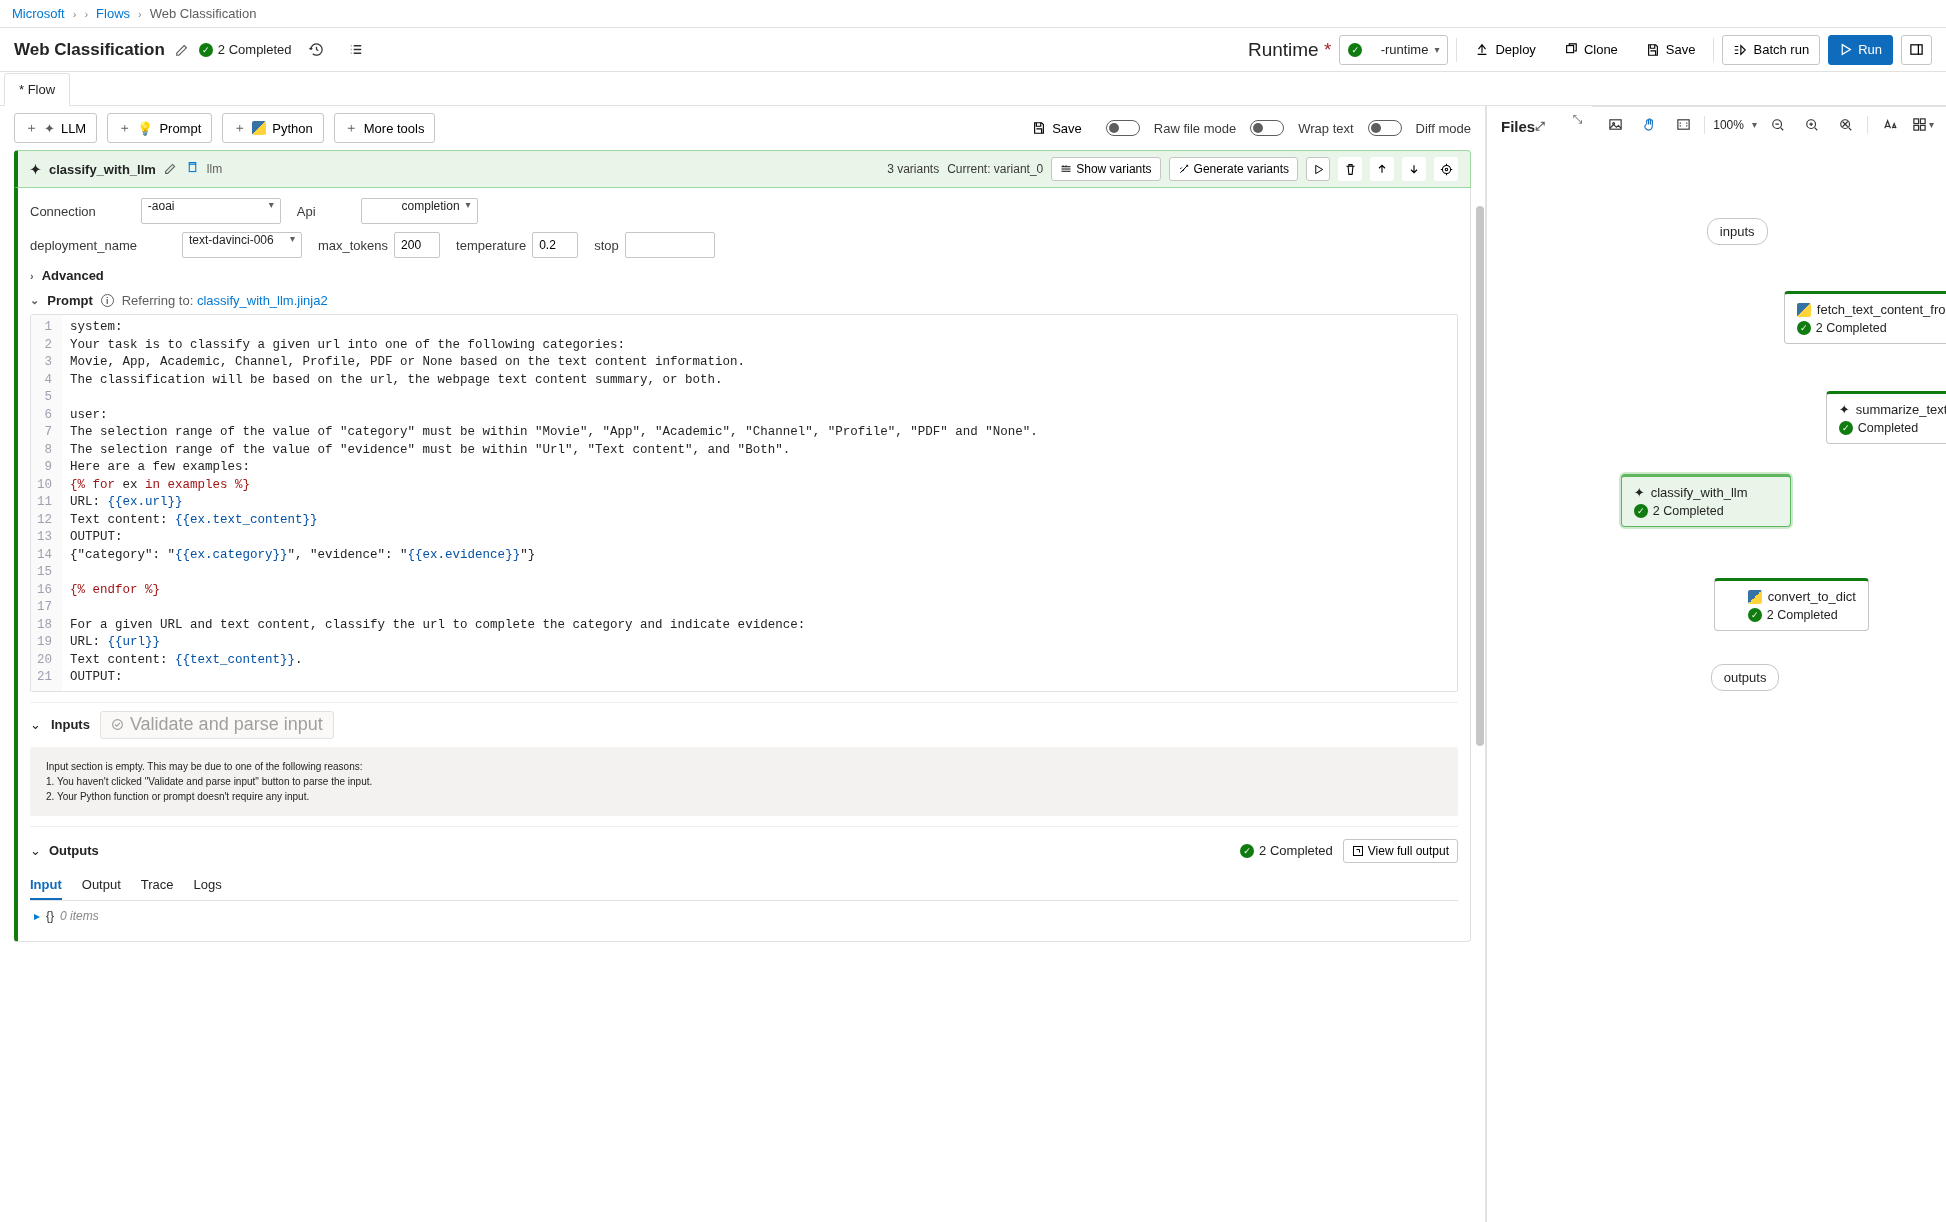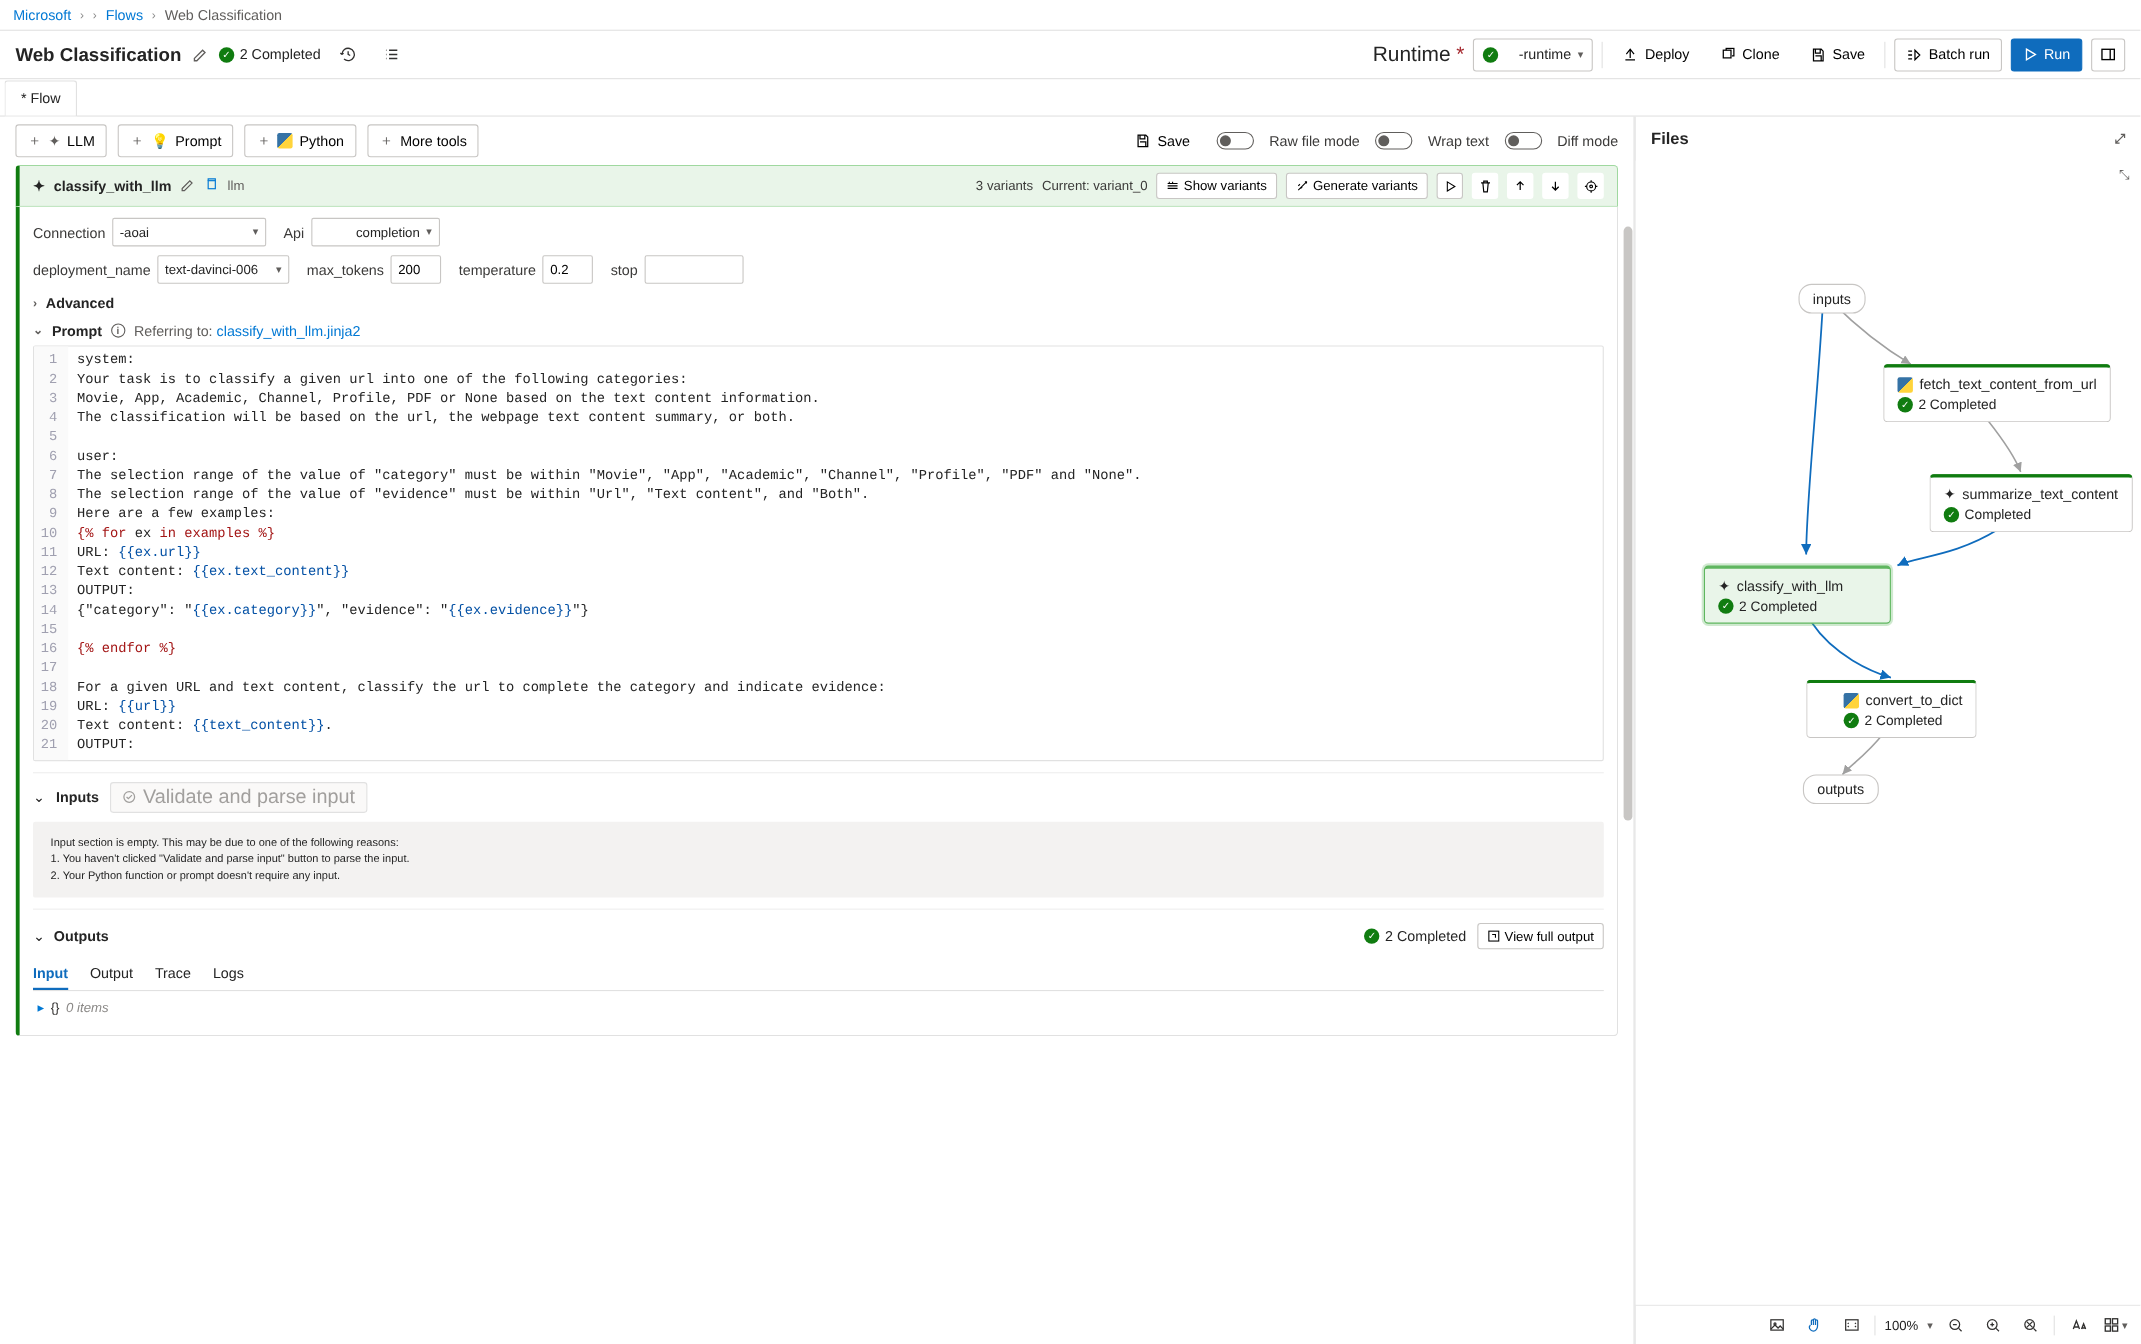--- a/index.html
+++ b/index.html
@@ -20,40 +20,40 @@
 .red-ast { color:#a4262c; }
 .runtime-box { display:inline-flex; align-items:center; gap:6px; border:1px solid #c8c6c4; border-radius:3px; height:30px; padding:0 8px; }
 .action-btn { display:inline-flex; align-items:center; gap:6px; height:30px; padding:0 10px; border:1px solid #c8c6c4; background:#fff; border-radius:3px; cursor:pointer; font-size:13px; }
 .action-btn.noborder { border:none; }
 .action-btn.primary { background:#0f6cbd; color:#fff; border-color:#0f6cbd; }
 .vsep { width:1px; height:24px; background:#e1e1e1; }
 .tabrow { display:flex; align-items:center; height:34px; border-bottom:1px solid #e1e1e1; padding-left:4px; }
 .tab { padding:0 14px; height:33px; display:flex; align-items:center; border:1px solid #e1e1e1; border-bottom:1px solid #fff; border-top-left-radius:3px; border-top-right-radius:3px; margin-top:1px; font-size:13px; }
 .main { display:flex; height:calc(100vh - 28px - 44px - 34px); }
 .left { flex:1; position:relative; overflow:auto; border-right:1px solid #e1e1e1;}
-.right { width:460px; display:flex; flex-direction:column; border-left:1px solid #e1e1e1;justify-content:space-between; }
+.right { width:460px; display:flex; flex-direction:row; border-left:1px solid #e1e1e1;justify-content:space-between; }
 .toolbars { display:flex; align-items:center; height:44px; padding:0 14px; gap:10px; justify-content:space-between; }
 .tool-group { display:flex; gap:10px; }
 .tool-btn { display:inline-flex; align-items:center; gap:6px; height:30px; padding:0 10px; border:1px solid #c8c6c4; background:#fff; border-radius:3px; cursor:pointer; font-size:13px; }
 .plus { font-size:13px; color:#605e5c; }
 .toggle-row { display:flex; align-items:center; gap:14px; font-size:13px; color:#3b3a39; }
 .toggle { width:34px; height:16px; border-radius:10px; background:#fff; border:1px solid #605e5c; position:relative; display:inline-block; }
 .toggle::after { content:""; width:10px; height:10px; background:#605e5c; border-radius:50%; position:absolute; top:2px; left:2px; }
 .node-header { display:flex; align-items:center; justify-content:space-between; background:#e9f5e9; border:1px solid #9fd89f; border-left:4px solid #107c10; border-radius:4px 4px 0 0; padding:6px 12px; margin:0 14px; }
 .node-header-left { display:flex; align-items:center; gap:8px; font-weight:600; }
 .node-tag { color:#605e5c; font-weight:400; font-size:12px; }
 .node-header-right { display:flex; align-items:center; gap:8px; font-size:12px; color:#3b3a39; }
 .mini-btn { display:inline-flex; align-items:center; gap:4px; height:24px; padding:0 8px; border:1px solid #c8c6c4; background:#fff; border-radius:3px; cursor:pointer; font-size:12px; }
 .mini-icon-btn { display:inline-flex; align-items:center; justify-content:center; width:24px; height:24px; border:1px solid #c8c6c4; background:#fff; border-radius:3px; cursor:pointer; }
 .node-body { border:1px solid #e1e1e1; border-left:4px solid #107c10; border-top:none; margin:0 14px 14px; border-radius:0 0 4px 4px; padding:10px 12px; }
 .form-row { display:flex; align-items:center; gap:16px; flex-wrap:wrap; margin-bottom:8px; }
 .field { display:flex; align-items:center; gap:6px; }
 .field label { font-size:13px; color:#3b3a39; }
 .select-box, .text-input { border:1px solid #c8c6c4; border-radius:2px; height:26px; padding:0 6px; font-size:12px; background:#fff; }
-.select-box { display:inline-flex; align-items:center; gap:6px; min-width:110px; justify-content:space-between; }
+.select-box { display:inline-flex; gap:6px; min-width:110px; justify-content:space-between;margin-left:39px; }
 .section-hdr { display:flex; align-items:center; gap:8px; font-weight:600; margin:10px 0 4px; }
 .section-hdr .caret { font-size:11px; color:#605e5c; cursor:pointer; }
 .info-icon { width:13px; height:13px; border:1px solid #605e5c; border-radius:50%; display:inline-flex; align-items:center; justify-content:center; font-size:9px; color:#605e5c; }
 .refer { font-weight:400; color:#605e5c; }
 .refer a { color:#0078d4; text-decoration:none; }
 .code-editor { border:1px solid #e1e1e1; border-radius:2px; margin-top:6px; display:flex; font-family: Consolas, "Courier New", monospace; font-size:12.5px; line-height:1.4; background:#fff; }
 .gutter { text-align:right; color:#a0a0b0; padding:4px 10px 4px 6px; user-select:none; background:#fafafa; }
 .code { padding:4px 8px; white-space:pre; overflow-x:auto; flex:1; }
 .kw { color:#a31515; }
 .var { color:#0451a5; }

